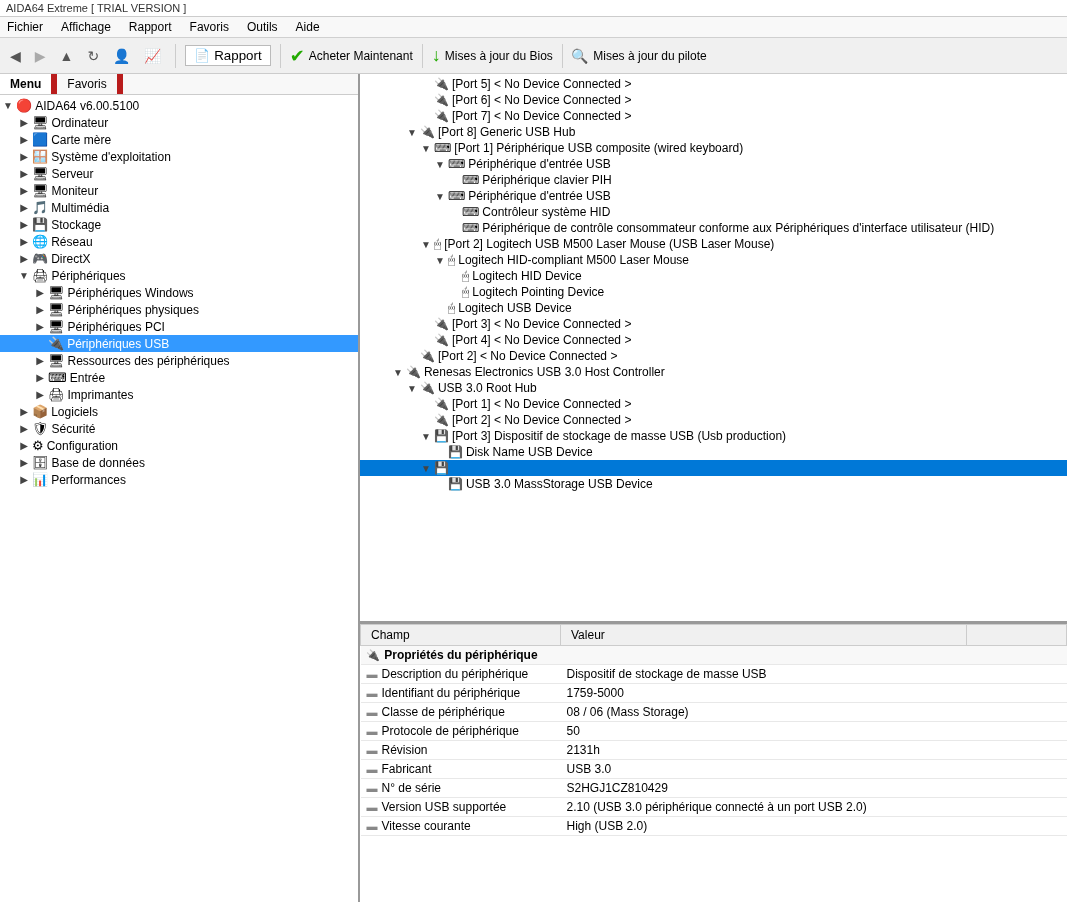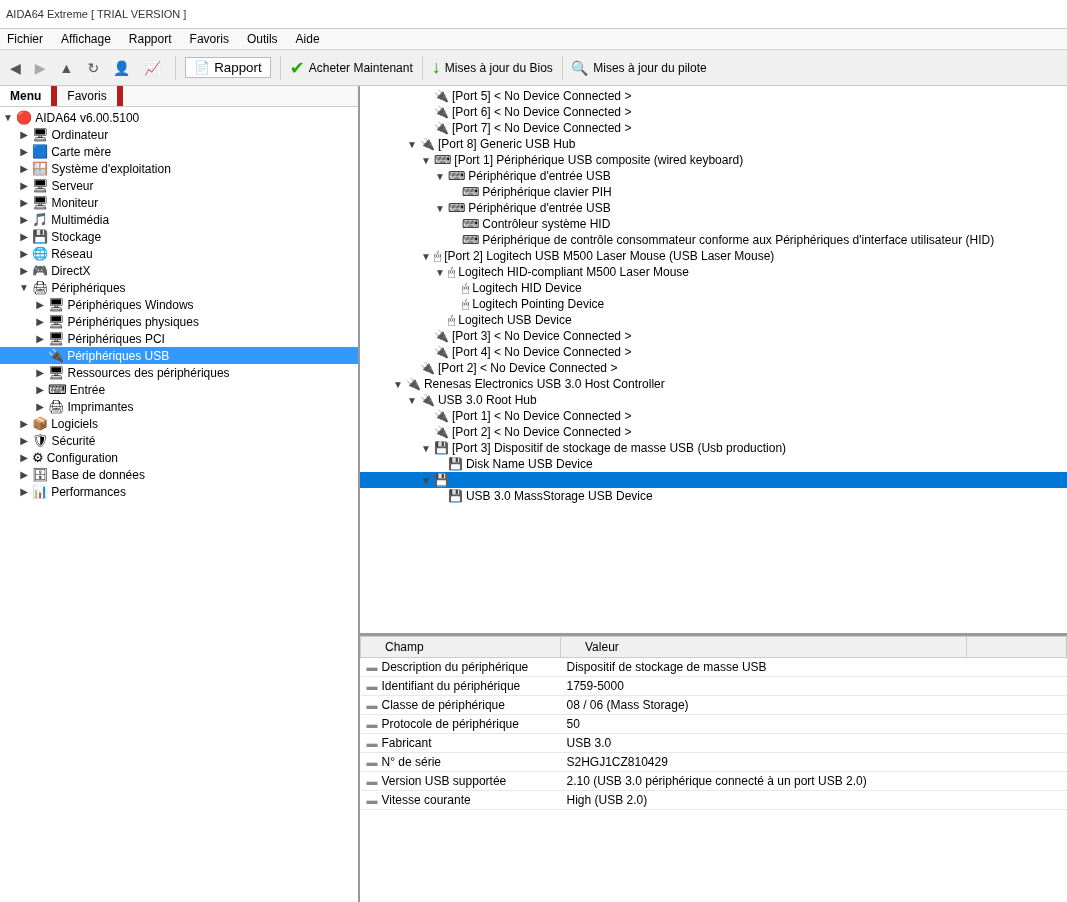--- a/index.html
+++ b/index.html
@@ -1,19 +1,19 @@
 <!DOCTYPE html>
 <html><head>
   <meta charset="utf-8">
   <style>
     * { margin: 0; padding: 0; box-sizing: border-box; }
     body { font-family: 'Segoe UI', Tahoma, Arial, sans-serif; font-size: 12px; background: #f0f0f0; color: #000; width: 1067px; height: 902px; overflow: hidden; }
     
     
-    #title-bar { background: #fff; border-bottom: 1px solid #ccc; padding: 8px 6px; font-size: 11px; color: #333; }
+    #title-bar { background: #fff; border-bottom: 1px solid #ccc; padding: 2px 6px; font-size: 11px; color: #333; }
     
     
     #menu-bar { background: #f8f8f8; border-bottom: 1px solid #d0d0d0; padding: 2px 4px; display: flex; gap: 12px; font-size: 12px; }
     #menu-bar span { cursor: pointer; padding: 1px 3px; }
     
     
     #toolbar { background: #f0f0f0; border-bottom: 1px solid #ccc; padding: 3px 6px; display: flex; align-items: center; gap: 6px; height: 36px; }
     .tb-arrow { font-size: 14px; color: #666; cursor: pointer; padding: 2px 4px; }
     .tb-sep { width: 1px; height: 24px; background: #ccc; margin: 0 3px; }
     .btn-rapport { background: #fff; border: 1px solid #bbb; padding: 2px 8px; cursor: pointer; display: flex; align-items: center; gap: 4px; }
@@ -54,21 +54,21 @@
     .tv-item { display: flex; align-items: center; white-space: nowrap; padding: 1px 2px; cursor: pointer; }
     .tv-item.selected { background: #0078d7; color: #fff; }
     .tv-expand { width: 16px; text-align: center; font-size: 10px; color: #444; flex-shrink: 0; }
     .tv-icon { margin-right: 3px; font-size: 12px; flex-shrink: 0; }
     .tv-label { font-size: 12px; }
     .tv-item.selected .tv-label { color: #fff; }
     
     
     #detail-panel { height: 280px; overflow-y: auto; overflow-x: auto; }
     #detail-table { width: 100%; border-collapse: collapse; font-size: 12px; }
-    #detail-table th { background: #f0f0f0; border: 1px solid #ccc; padding: 3px 24px; text-align: left; font-weight: normal; margin-left: 8px; }
+    #detail-table th { background: #f0f0f0; border: 1px solid #ccc; padding: 3px 10px; text-align: left; font-weight: normal; margin-left: 8px; }
     #detail-table td { border-bottom: 1px solid #e8e8e8; padding: 2px 6px; vertical-align: middle; }
     .row-icon { font-size: 11px; color: #888; margin-right: 4px; }
     .section-row td { font-weight: bold; background: #f8f8f8; }
     .section-icon { font-size: 11px; margin-right: 4px; color: #888; }
   </style>
 </head>
 <body>
 
 <div id="title-bar">
   <span>AIDA64 Extreme  [ TRIAL VERSION ]</span>
@@ -428,38 +428,46 @@
     <div id="detail-panel">
       <table id="detail-table">
         <thead>
           <tr>
             <th style="width:200px;">Champ</th>
             <th>Valeur</th>
             <th style="width:100px;"></th>
           </tr>
         </thead>
         <tbody id="detail-tbody">
+            <tr class="section-row">
+              <td colspan="3"><span class="section-icon">🔌</span>Propriétés du périphérique</td>
+            </tr>
             <tr>
               <td><span class="row-icon">▬</span>Description du périphérique</td>
               <td>Dispositif de stockage de masse USB</td>
               <td></td>
             </tr>
             <tr>
               <td><span class="row-icon">▬</span>Identifiant du périphérique</td>
               <td>1759-5000</td>
               <td></td>
             </tr>
             <tr>
               <td><span class="row-icon">▬</span>Classe de périphérique</td>
               <td>08 / 06 (Mass Storage)</td>
               <td></td>
             </tr>
             <tr>
               <td><span class="row-icon">▬</span>Protocole de périphérique</td>
               <td>50</td>
+              <td></td>
+            </tr>
+            <tr>
+              <td><span class="row-icon">▬</span>Révision</td>
+              <td>2131h</td>
               <td></td>
             </tr>
             <tr>
               <td><span class="row-icon">▬</span>Fabricant</td>
               <td>USB 3.0</td>
               <td></td>
             </tr>
             <tr>
               <td><span class="row-icon">▬</span>N° de série</td>
               <td>S2HGJ1CZ810429</td>

